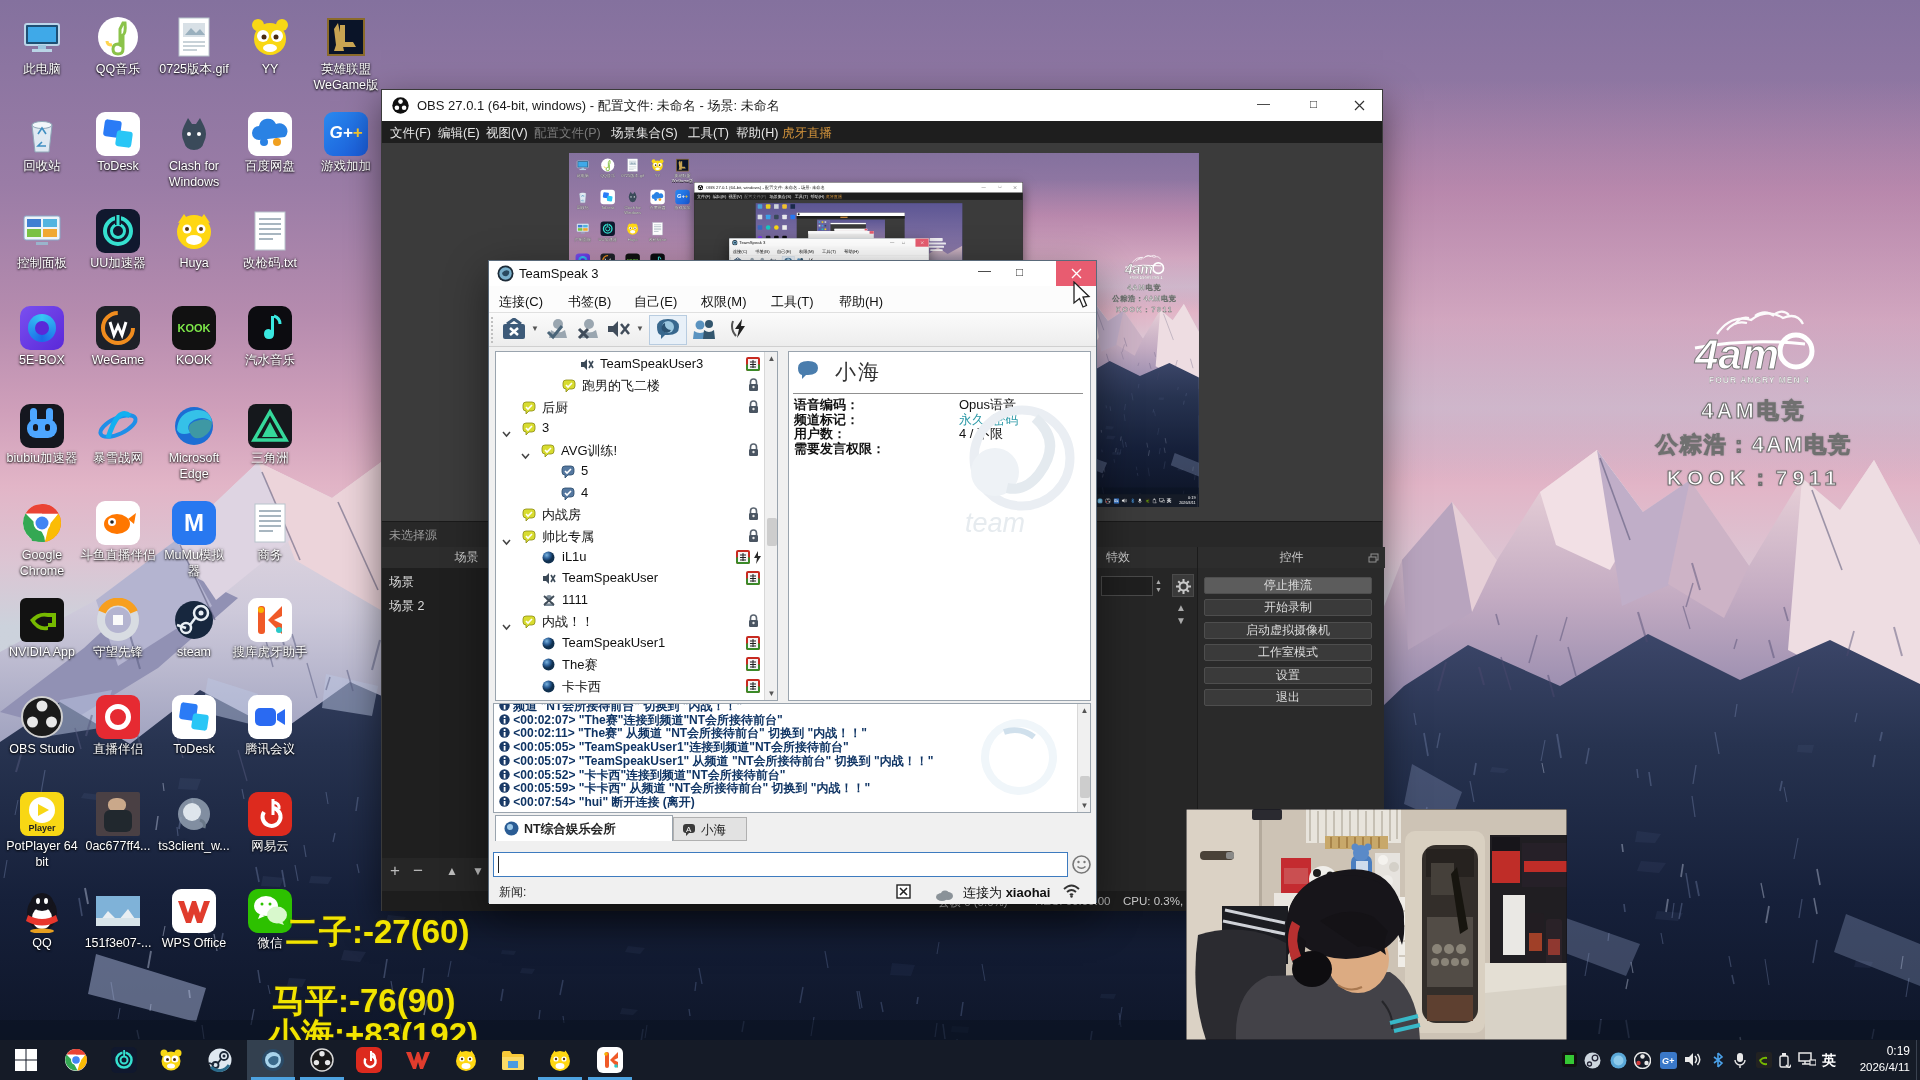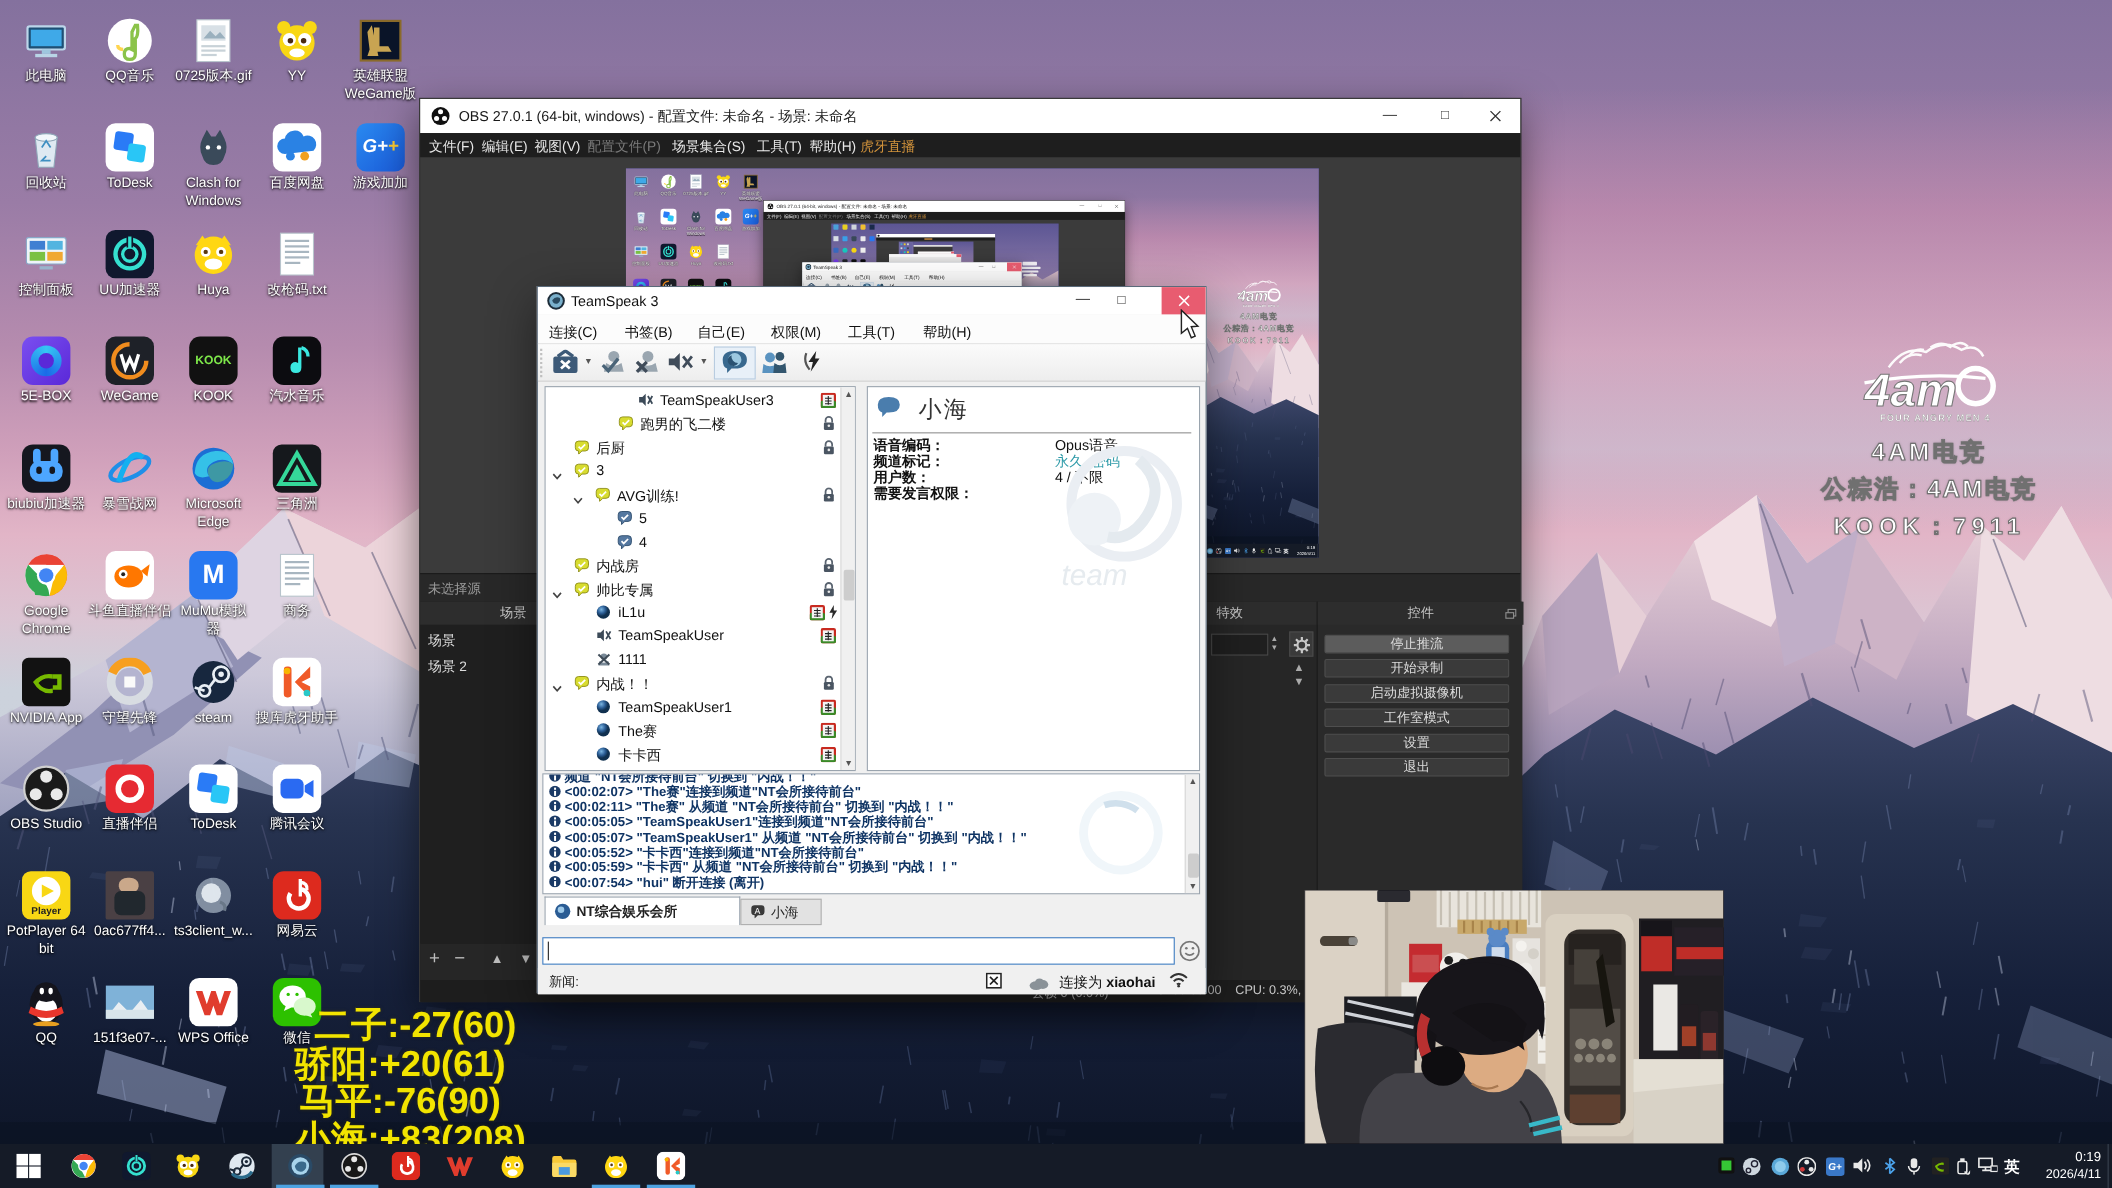--- a/index.html
+++ b/index.html
@@ -2665,23 +2665,22 @@
       <ellipse cx="160" cy="108" rx="58" ry="42" fill="#17151a"></ellipse>
 <path d="M134 112 q26 -16 54 -4 l14 14 q-6 12 -2 24 q-14 -12 -28 -8 q-24 -16 -38 -26z" fill="#141216"></path>
 <path d="M104 120 q-4 26 8 44 q8 10 14 6 q-10 -18 -6 -38z" fill="#141216"></path>
 <ellipse cx="126" cy="160" rx="20" ry="18" fill="#0e0d10"></ellipse>
 <path d="M106 112 q-8 18 0 40 l9 -5 q-7 -16 -1 -30z" fill="#b83030"></path>
 <path d="M196 192 q12 14 10 28" stroke="#26262a" stroke-width="2" fill="none"></path>
 <path d="M204 214 l28 -7 M208 222 l26 -6" stroke="#38b8c8" stroke-width="4" fill="none"></path>
 <rect x="0" y="0" width="381" height="231" fill="none" stroke="#101018" stroke-width="1"></rect>
 </svg>
     <div class="abs" style="left:286px;top:910px;font-weight:bold;font-size:33px;color:#f2e400;text-shadow:0 0 3px rgba(70,60,0,.65);white-space:nowrap;letter-spacing:0px">二子:-27(60)</div>
-    <div class="abs" style="left:268px;top:945px;font-weight:bold;font-size:33px;color:#f2e400;text-shadow:0 0 3px rgba(70,60,0,.65);white-space:nowrap;letter-spacing:0px">骄阳:+20(61)</div>
     <div class="abs" style="left:272px;top:979px;font-weight:bold;font-size:33px;color:#f2e400;text-shadow:0 0 3px rgba(70,60,0,.65);white-space:nowrap;letter-spacing:0px">马平:-76(90)</div>
-    <div class="abs" style="left:268px;top:1013px;font-weight:bold;font-size:33px;color:#f2e400;text-shadow:0 0 3px rgba(70,60,0,.65);white-space:nowrap;letter-spacing:0px">小海:+83(208)</div>
+    <div class="abs" style="left:268px;top:1013px;font-weight:bold;font-size:33px;color:#f2e400;text-shadow:0 0 3px rgba(70,60,0,.65);white-space:nowrap;letter-spacing:0px">小海:+83(192)</div>
     <div class="abs" style="left:0;top:1040px;width:1920px;height:40px;background:#151b27"></div>
     <div class="abs" style="left:247px;top:1040px;width:47px;height:40px;background:#33404f"></div>
     <div class="abs" style="left:14px;top:1048px"><svg width="24" height="24">
         <rect x="1" y="1" width="10.5" height="10.5" fill="#fff"></rect>
         <rect x="12.5" y="1" width="10.5" height="10.5" fill="#fff"></rect>
         <rect x="1" y="12.5" width="10.5" height="10.5" fill="#fff"></rect>
         <rect x="12.5" y="12.5" width="10.5" height="10.5" fill="#fff"></rect>
       </svg></div>
     <div class="abs" style="left:63px;top:1047px"><svg width="26" height="26">
         <circle cx="13" cy="13" r="11" fill="#fff"></circle>

